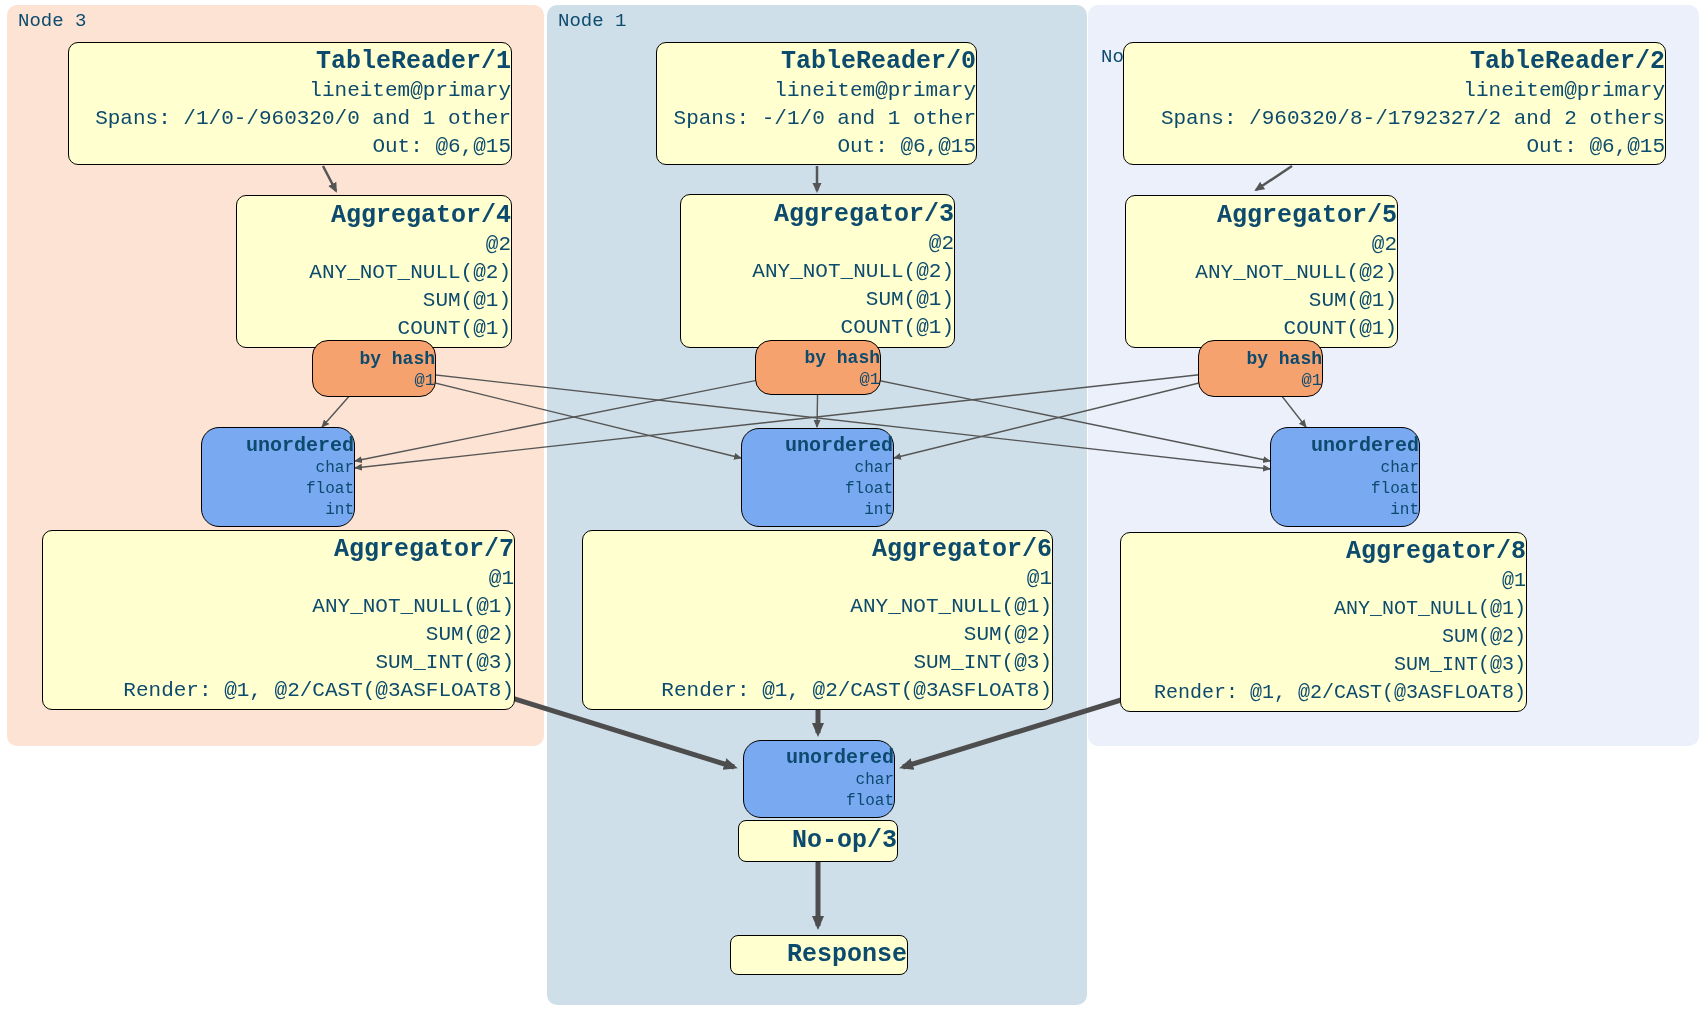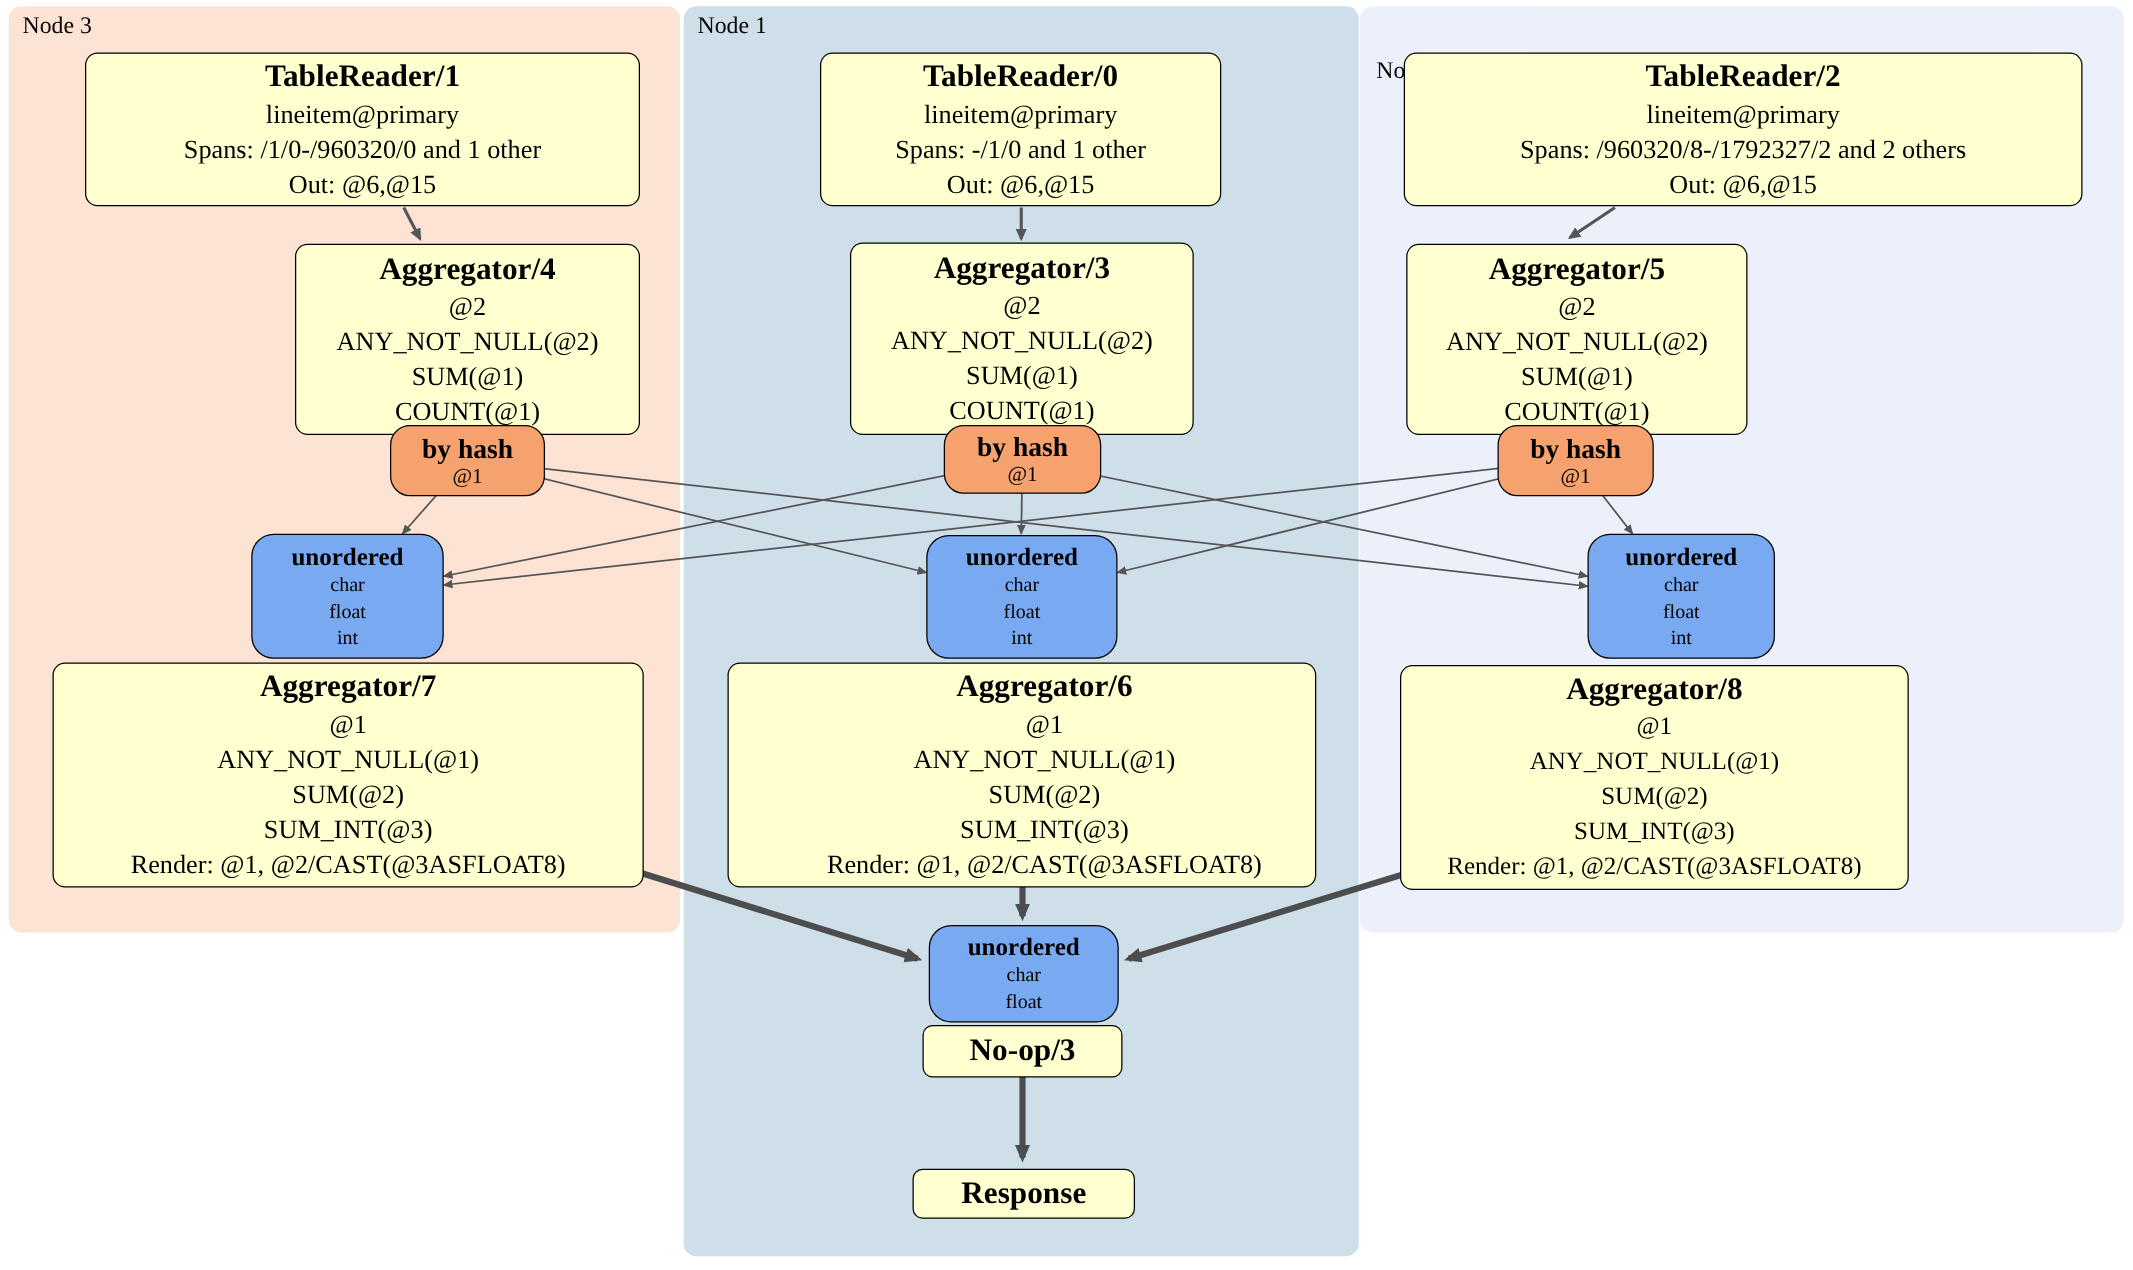--- a/index.html
+++ b/index.html
@@ -1,34 +1,34 @@
 <!DOCTYPE html>
 <html style="--c-node3_bg: #fce3d3; --c-node1_bg: #cfdfe9; --c-node2_bg: #ebf0fa; --c-proc_bg: #ffffcf; --c-router_bg: #f5a26e; --c-sync_bg: #78a9f1; --c-border: #000000; --c-edge_thin: #555555; --c-edge_thick: #4d4d4d;"><head>
 <meta charset="utf-8">
 <style>
   html,body{margin:0;padding:0;background:#ffffff;}
   #canvas{
     position:relative;width:1706px;height:1016px;overflow:hidden;
-    font-family:Liberation Serif, serif;color:#000000;background:#fff;
+    font-family:Liberation Mono, monospace;color:#0c4a6e;background:#fff;
   }
   .region{position:absolute;border-radius:10px;z-index:0;}
   #region-node3{left:7px;top:5px;width:537px;height:741px;background:var(--c-node3_bg,#fce3d3);}
   #region-node1{left:547px;top:5px;width:540px;height:1000px;background:var(--c-node1_bg,#cfdfe9);}
   #region-node2{left:1088px;top:5px;width:611px;height:741px;background:var(--c-node2_bg,#ebf0fa);}
   .region-label{position:absolute;z-index:2;font-size:19px;line-height:22px;}
   svg.edges{position:absolute;left:0;top:0;z-index:1;}
   .box{
-    position:absolute;z-index:2;display:flex;flex-direction:column;align-items:center;justify-content:center;
+    position:absolute;z-index:2;display:flex;flex-direction:column;align-items:flex-end;justify-content:center;
     text-align:center;border:1.5px solid var(--c-border,#000);box-sizing:border-box;white-space:nowrap;
   }
   .proc{background:var(--c-proc_bg,#ffffcf);border-radius:10px;}
   .proc .title{font-weight:bold;font-size:25px;line-height:30px;}
   .proc .line{font-size:21px;line-height:28px;}
   .router{background:var(--c-router_bg,#f5a26e);border-radius:16px;z-index:3;}
-  .router .title{font-weight:bold;font-size:22px;line-height:24px;}
+  .router .title{font-weight:bold;font-size:18px;line-height:24px;}
   .router .line{font-size:17px;line-height:20px;}
   .sync{background:var(--c-sync_bg,#78a9f1);border-radius:18px;z-index:3;}
   .sync .title{font-weight:bold;font-size:20px;line-height:24px;}
   .sync .line{font-size:16px;line-height:21px;}
   .terminal .title{font-size:25px;line-height:28px;}
 </style>
 </head>
 <body>
 
 <div id="canvas">

